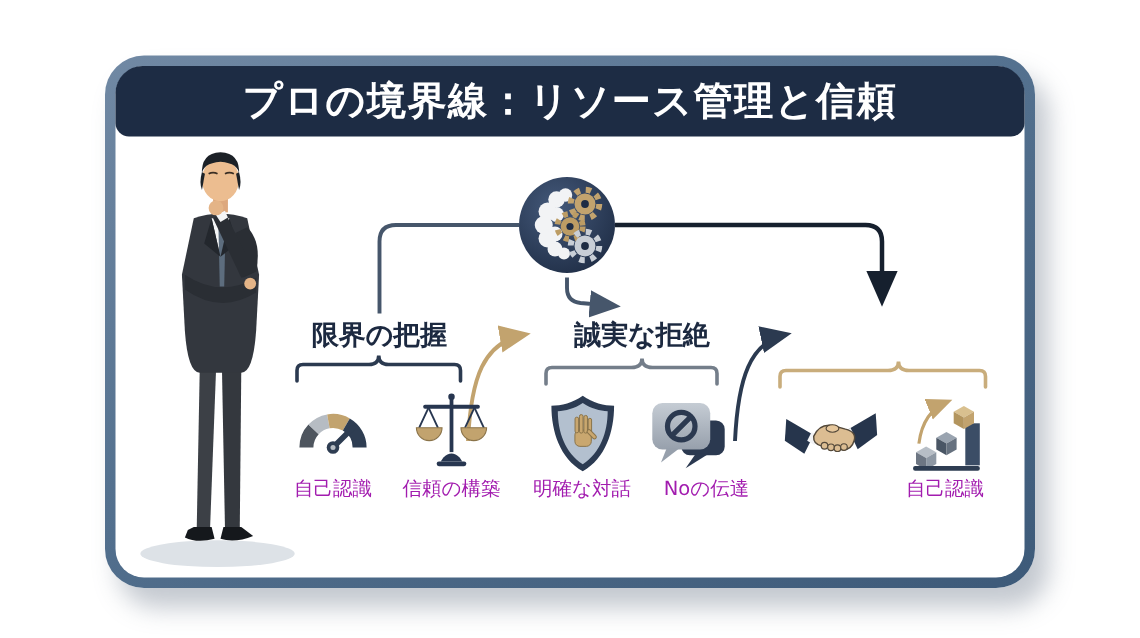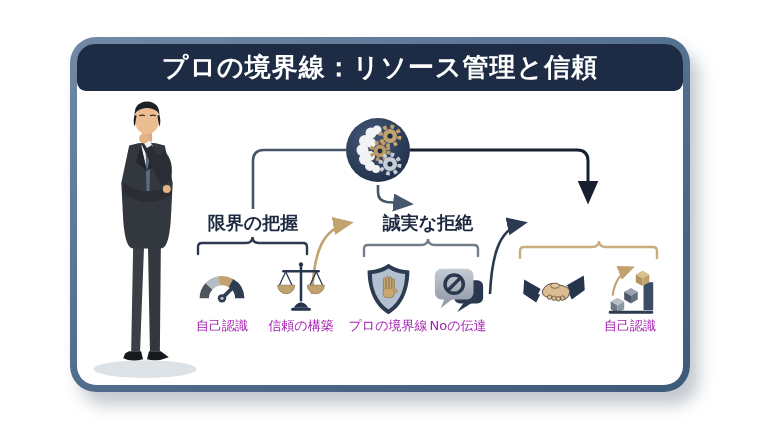--- a/index.html
+++ b/index.html
@@ -222,17 +222,17 @@
     <polygon points="24,34 31,38 31,46 24,42" fill="#4a5665"></polygon>
     <polygon points="38,34 31,38 31,46 38,42" fill="#66717f"></polygon>
     <polygon points="10,44 17,40 24,44 17,48" fill="#b7bec6"></polygon>
     <polygon points="10,44 17,48 17,56 10,52" fill="#6d7683"></polygon>
     <polygon points="24,44 17,48 17,56 24,52" fill="#8e98a4"></polygon>
     <rect x="8" y="53.5" width="46" height="3.2" rx="1.4" fill="#2e3d52"></rect>
   </svg>
 
   <div class="item-label" style="left:222px">自己認識</div>
   <div class="item-label" style="left:301px">信頼の構築</div>
-  <div class="item-label" style="left:388px">プロの境界線</div>
-  <div class="item-label" style="left:458px">Noの伝達</div>
+  <div class="item-label" style="left:388px">明確な対話</div>
+  <div class="item-label" style="left:471px">Noの伝達</div>
   <div class="item-label" style="left:630px">自己認識</div>
 
 </div>
 
 </body></html>

